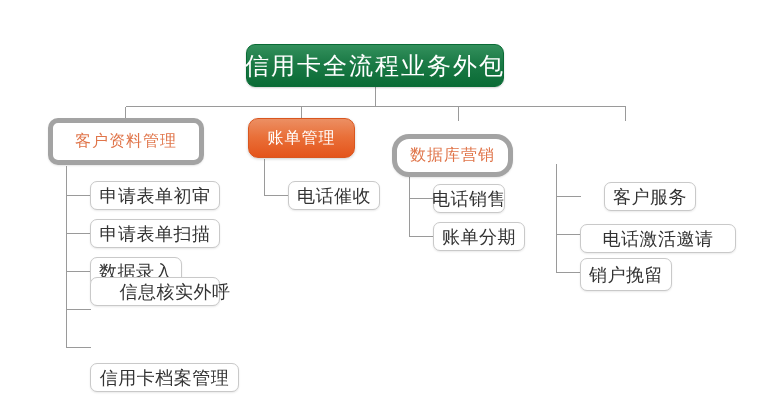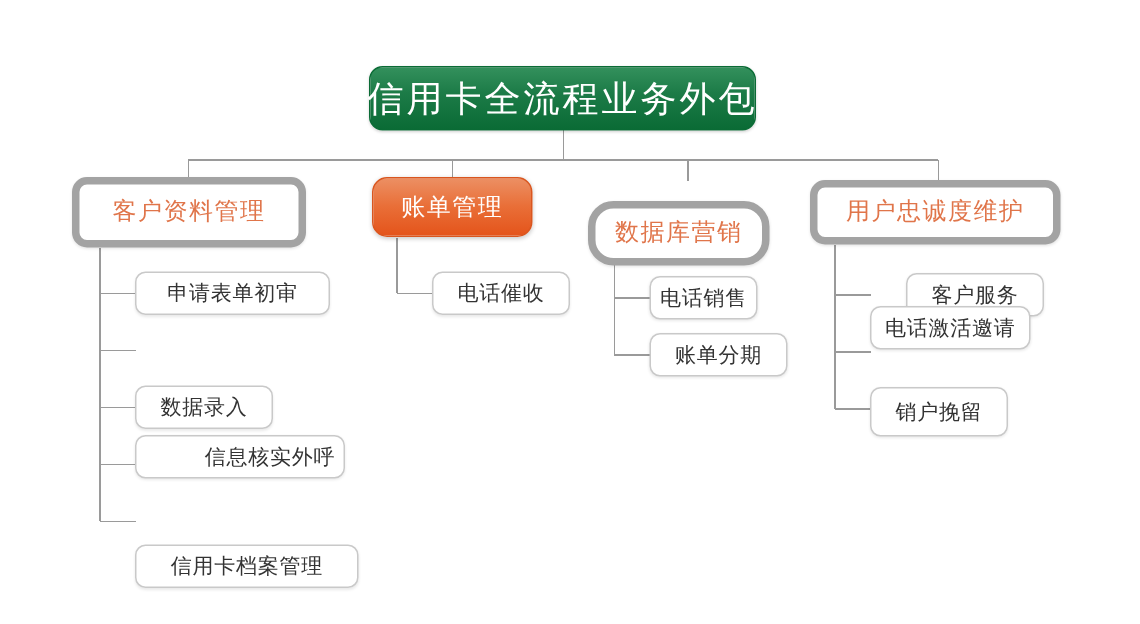--- a/index.html
+++ b/index.html
@@ -64,21 +64,21 @@
     color: #ffffff;
     box-shadow: 0 1px 3px rgba(0,0,0,0.20);
   }
 
   
   .node.lvl3 {
     border-radius: 7px;
     background: #ffffff;
     border: 1px solid #c9c9c9;
     color: #333333;
-    font-size: 14px;
+    font-size: 18px;
     letter-spacing: 0.5px;
     box-shadow: 0 1px 2px rgba(0,0,0,0.09);
   }
 </style>
 </head>
 <body>
 
 <div id="canvas">
 
   <svg id="connectors" viewBox="0 0 760 416" xmlns="http://www.w3.org/2000/svg">
@@ -123,34 +123,34 @@
   </div>
 
   <div class="node lvl2 accent" style="left:248px; top:118px; width:107px; height:40px;">
     <span>账单管理</span>
   </div>
 
   <div class="node lvl2" style="left:392px; top:134px; width:121px; height:43px;border-radius:17px;">
     <span>数据库营销</span>
   </div>
 
-  <div class="node lvl2" style="left:540px; top:120px; width:167px; height:43px;">
-    <span>用户忠诚度维护</span>
-  </div>
 
   <div class="node lvl3" style="left:90px; top:181px; width:130px; height:29px;">
     <span>申请表单初审</span>
   </div>
 
+  <div class="node lvl3" style="left:90px; top:219px; width:130px; height:29px;">
+    <span>申请表单扫描</span>
+  </div>
 
   <div class="node lvl3" style="left:90px; top:257px; width:92px; height:29px;">
     <span>数据录入</span>
   </div>
 
-  <div class="node lvl3" style="left:90px; top:290px; width:140px; height:29px;padding-left:40px;">
+  <div class="node lvl3" style="left:90px; top:277px; width:130px; height:29px;padding-left:40px;">
     <span>信息核实外呼</span>
   </div>
 
   <div class="node lvl3" style="left:90px; top:333px; width:149px; height:29px;margin-top:30px;">
     <span>信用卡档案管理</span>
   </div>
 
   <div class="node lvl3" style="left:288px; top:181px; width:92px; height:29px;">
     <span>电话催收</span>
   </div>
@@ -160,21 +160,21 @@
   </div>
 
   <div class="node lvl3" style="left:433px; top:222px; width:92px; height:29px;">
     <span>账单分期</span>
   </div>
 
   <div class="node lvl3" style="left:580px; top:182px; width:92px; height:29px;margin-left:24px;">
     <span>客户服务</span>
   </div>
 
-  <div class="node lvl3" style="left:580px; top:204px; width:107px; height:29px;">
+  <div class="node lvl3" style="left:580px; top:224px; width:156px; height:29px;">
     <span>电话激活邀请</span>
   </div>
 
   <div class="node lvl3" style="left:580px; top:258px; width:92px; height:33px;">
     <span>销户挽留</span>
   </div>
 
 </div>
 
 </body></html>

